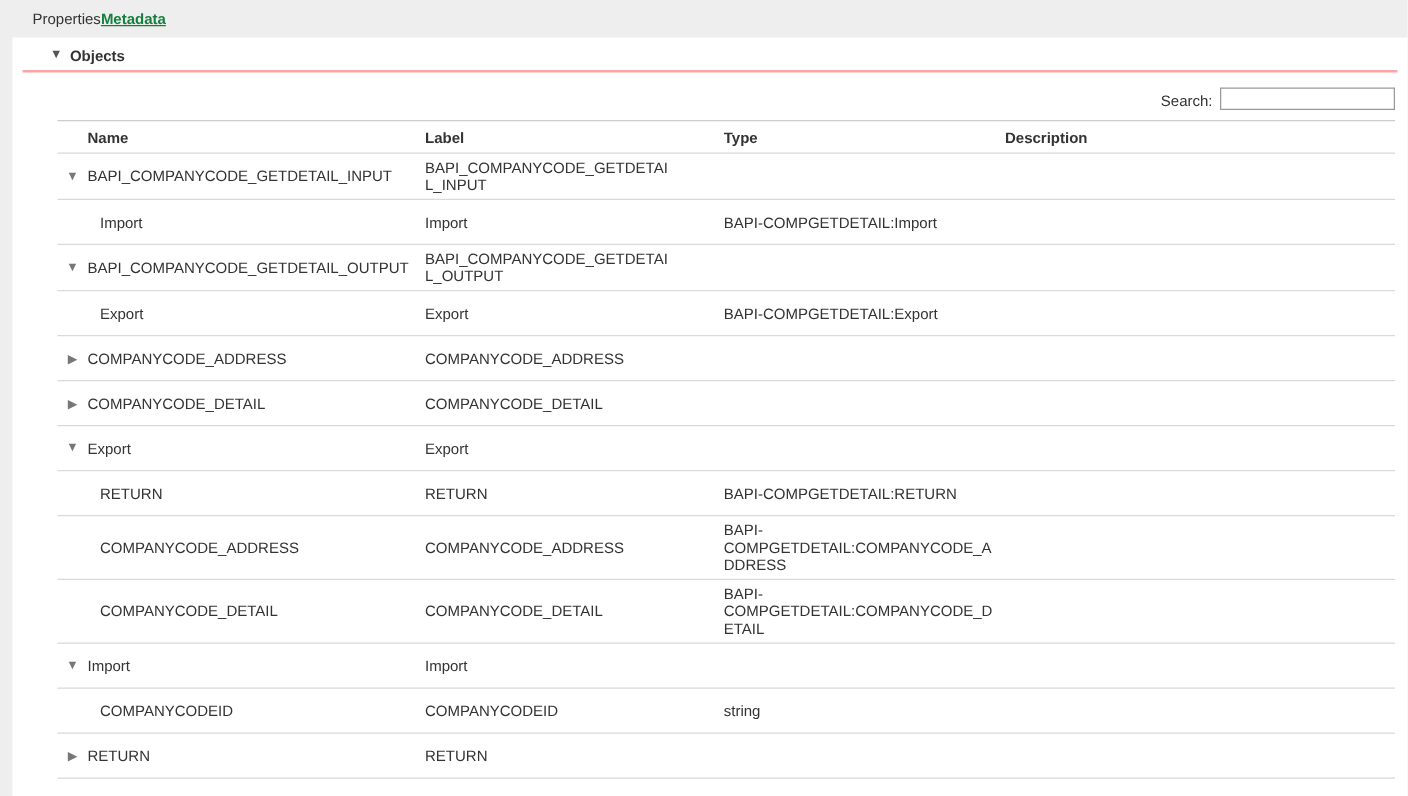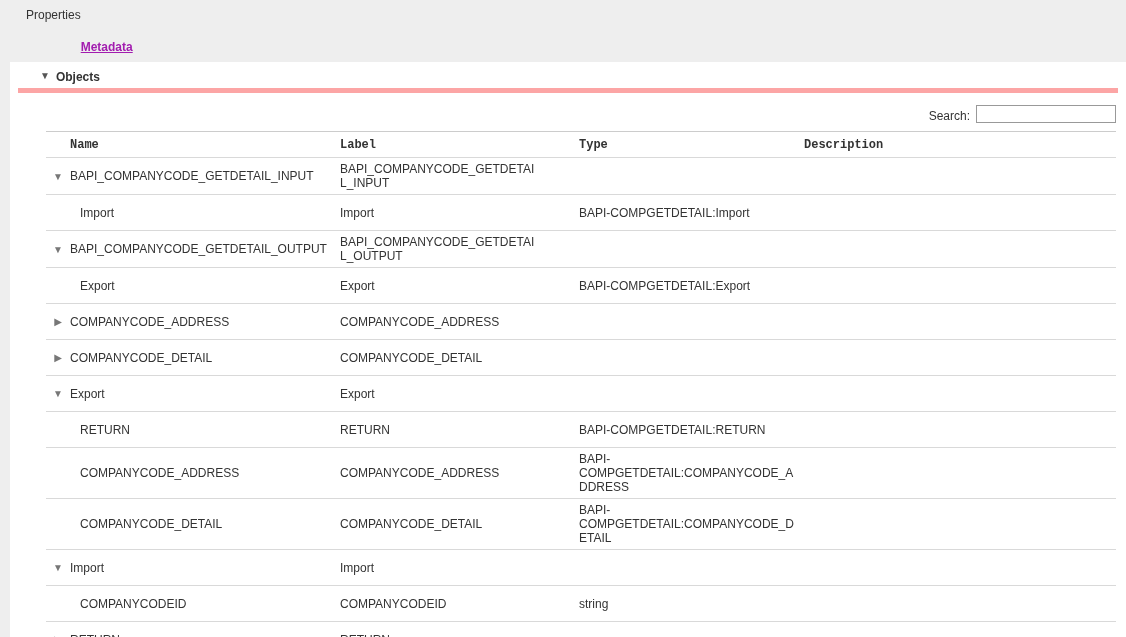--- a/index.html
+++ b/index.html
@@ -10,35 +10,35 @@
       background: #eeeeee;
       width: 1126px;
     }
     .header-tabs {
       display: flex;
       padding: 8px 0 8px 26px;
       background: #eeeeee;
       font-size: 12px;
     }
     .header-tabs .tab { cursor: pointer; }
-    .header-tabs .tab.active { color: #a21caf; text-decoration: underline; font-weight: bold; margin-top: 32px; }
+    .header-tabs .tab.active { color: #15803d; text-decoration: underline; font-weight: bold; }
     .header-tabs .tab.inactive { color: #333; }
     .content {
       margin-left: 10px;
       padding: 4px 0 30px 0;
       background: #ffffff;
     }
     .section-header {
       display: flex;
       align-items: flex-start;
       gap: 6px;
       padding: 4px 0 4px 22px;
       font-weight: bold;
       font-size: 12px;
-      border-bottom: 5px solid #fca5a5;
+      border-bottom: 2px solid #fca5a5;
       margin: 0 8px 0 8px;
     }
     .triangle { display:inline-block; font-size:10px; color:#555; }
     .search-row {
       display: flex;
       justify-content: flex-end;
       align-items: flex-end;
       gap: 6px;
       padding: 12px 10px 8px 10px;
     }
@@ -57,21 +57,20 @@
     .row {
       display: flex;
       align-items: center;
       border-bottom: 1px solid #d9d9d9;
       min-height: 36px;
       padding: 4px 0;
     }
     .row.header-row {
       font-weight: bold;
       min-height: 26px;
-      font-family: Liberation Mono, monospace;
     }
     .cell-toggle {
       width: 24px;
       text-align: center;
       color: #777;
       font-size: 10px;
       cursor: pointer;
     }
     .cell-name {
       width: 270px;

